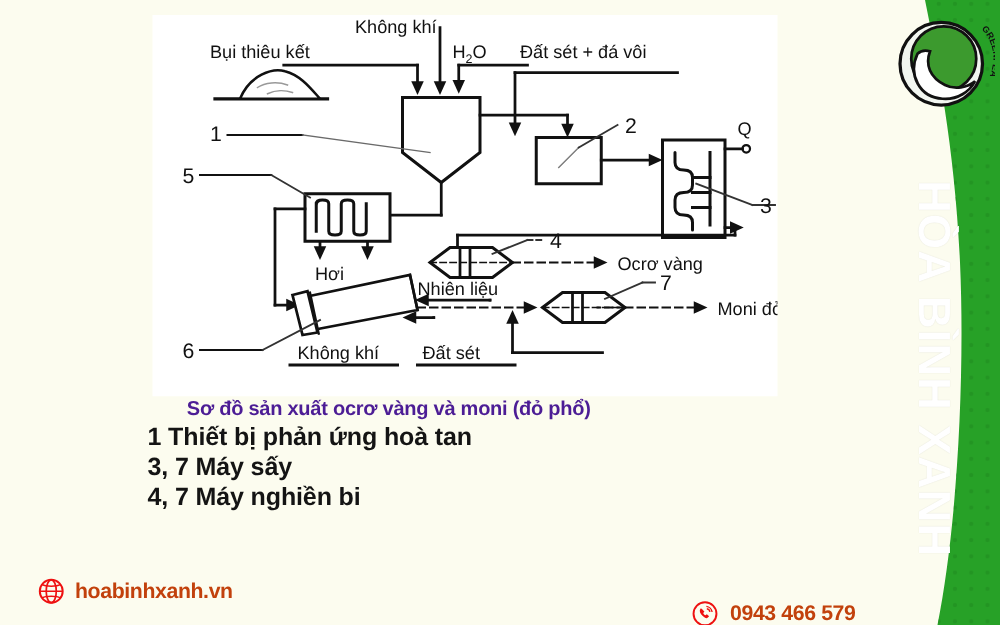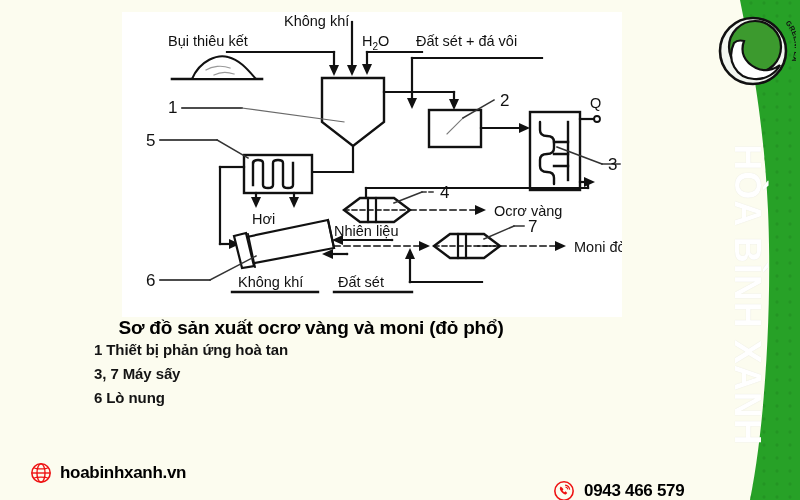--- a/index.html
+++ b/index.html
@@ -17,38 +17,38 @@
     background:#FFFFFF;
   }
   .diagram-card svg{display:block;}
 
   
   .caption-block{
     position:absolute;left:0px;top:318px;width:622px;
     text-align:center;
   }
   .caption-title{
-    color:#000000;font-weight:bold;font-size:19px;line-height:20px;
+    color:#4c1d95;font-weight:bold;font-size:16px;line-height:20px;
     font-family:"Liberation Sans", sans-serif;letter-spacing:-0.2px;
   }
   .legend-list{margin:0;padding:0;list-style:none;}
   .legend-list li{
-    color:#141414;font-weight:bold;font-size:15px;line-height:24px;
-    text-align:left;margin-left:94px;letter-spacing:-0.1px;
+    color:#141414;font-weight:bold;font-size:20px;line-height:24px;
+    text-align:left;margin-left:118px;letter-spacing:-0.1px;
   }
 
   
   .footer-web{
     position:absolute;left:30px;top:462px;display:flex;align-items:center;gap:8px;
   }
   .footer-phone{
     position:absolute;left:553px;top:480px;display:flex;align-items:center;gap:9px;
   }
   .footer-text{
-    color:#000000;font-weight:bold;font-size:17px;letter-spacing:-0.3px;
+    color:#c2410c;font-weight:bold;font-size:17px;letter-spacing:-0.3px;
     font-family:"Liberation Sans", sans-serif;white-space:nowrap;
   }
   .footer-icon{width:22px;height:22px;display:block;}
 
   
   .green-panel{
     position:absolute;right:0;top:0;width:130px;height:500px;
   }
   .green-panel svg{display:block;position:absolute;top:0;left:0;}
   .brand-vertical{
@@ -228,21 +228,21 @@
         <text x="406" y="220" font-size="17">7</text>
       </g>
     </svg>
   </div>
 
   <div class="caption-block">
     <div class="caption-title">Sơ đồ sản xuất ocrơ vàng và moni (đỏ phổ)</div>
     <ul class="legend-list">
       <li>1 Thiết bị phản ứng hoà tan</li>
       <li>3, 7 Máy sấy</li>
-      <li>6 Lò nung</li>
+      <li>4, 7 Máy nghiền bi</li>
     </ul>
   </div>
 
   <div class="footer-web">
     <svg class="footer-icon" viewBox="0 0 24 24">
       <circle cx="12" cy="12" r="10" fill="none" stroke="#EE1111" stroke-width="1.7"></circle>
       <ellipse cx="12" cy="12" rx="4.4" ry="10" fill="none" stroke="#EE1111" stroke-width="1.5"></ellipse>
       <line x1="2" y1="12" x2="22" y2="12" stroke="#EE1111" stroke-width="1.5"></line>
       <path d="M4.3 6.3 C7 8 17 8 19.7 6.3" fill="none" stroke="#EE1111" stroke-width="1.3"></path>
       <path d="M4.3 17.7 C7 16 17 16 19.7 17.7" fill="none" stroke="#EE1111" stroke-width="1.3"></path>

